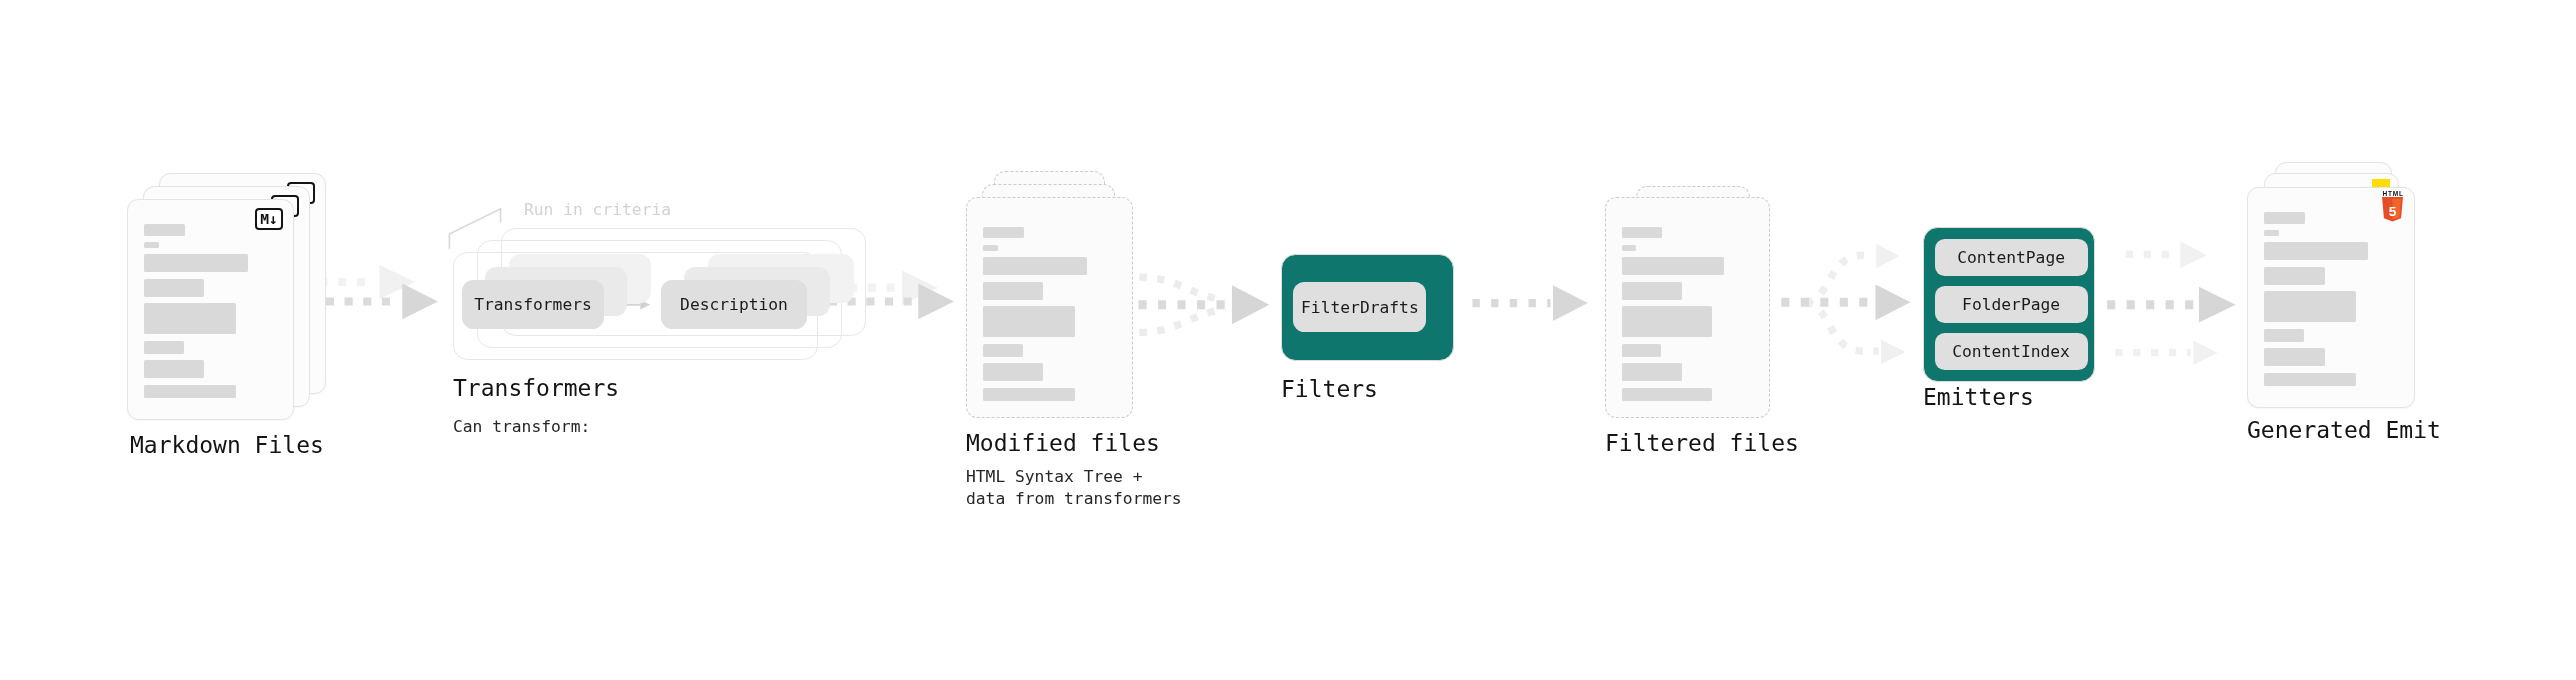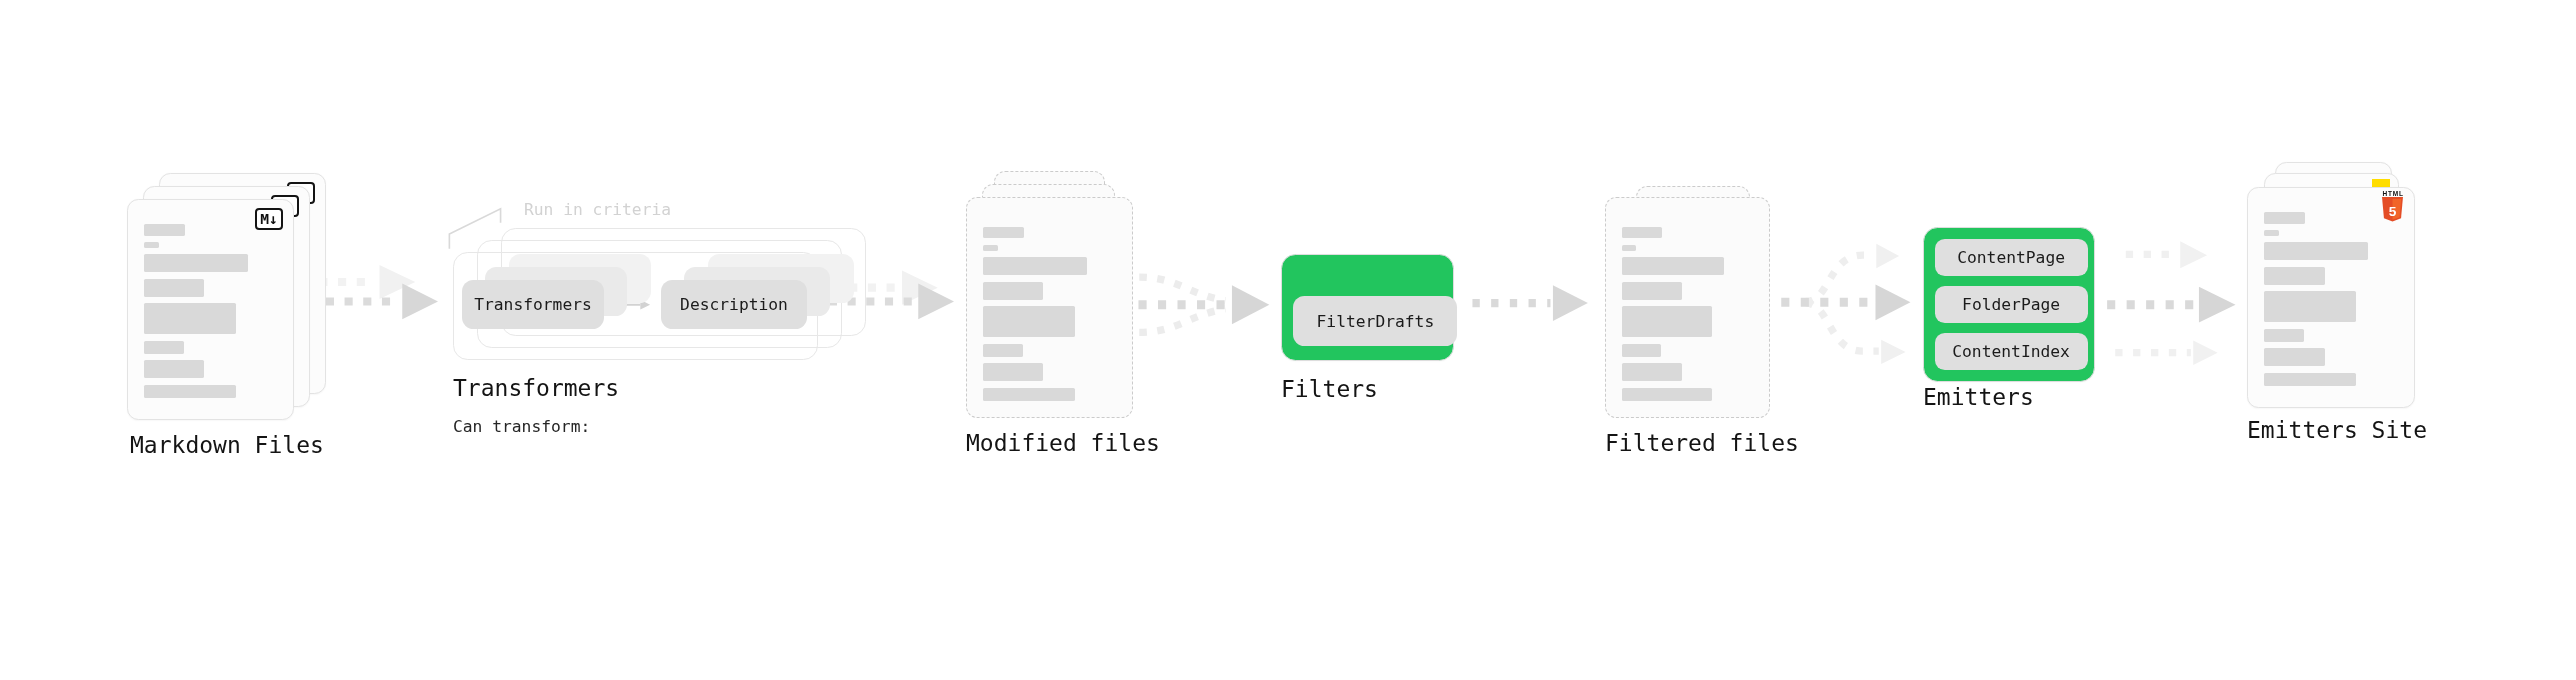--- a/index.html
+++ b/index.html
@@ -21,21 +21,21 @@
   .md-badge{position:absolute;top:8.1px;right:9.8px;border:2.4px solid #141414;border-radius:4.1px;
     background:#fff;font-size:14.6px;font-weight:bold;line-height:1;padding:1.6px 3.3px;color:#111}
   .html5-badge{position:absolute;top:2.4px;right:10.6px;width:21px;text-align:center}
   .html5-word{font-size:6.5px;font-weight:bold;letter-spacing:0.8px;color:#111;font-family:"Liberation Sans",sans-serif}
   .js-badge{position:absolute;top:4.9px;right:8.1px;width:18px;height:9px;background:#FFDD00}
   .css-badge{position:absolute;top:4.1px;right:9.8px;width:16.3px;text-align:center}
   .css-badge span{font-size:6.5px;font-weight:bold;color:#111;font-family:"Liberation Sans",sans-serif}
   .css-bar{height:2.4px;background:#2965F1;margin-top:0.8px}
 
   
-  .panel{position:absolute;background:#22c55e;border:1.6px solid #dddddd;border-radius:14.6px;box-sizing:border-box;
+  .panel{position:absolute;background:#0f766e;border:1.6px solid #dddddd;border-radius:14.6px;box-sizing:border-box;
     box-shadow:0 0.8px 1.6px rgba(0,0,0,.02)}
   .toutline{position:absolute;width:365px;height:108px;border:1.6px solid #e7e7e7;border-radius:14.6px;box-sizing:border-box}
 
   
   .chip{position:absolute;background:#dfdfdf;border-radius:11.4px;display:flex;align-items:center;
     justify-content:center;font-size:16.3px;color:#1b1b1b}
   .chip.small{border-radius:9.8px}
   .ghost1{background:#eaeaea}
   .ghost2{background:#f2f2f2}
 
@@ -160,23 +160,25 @@
           <div class="bar" style="width: 79%; height: 18px;"></div>
           <div class="bar" style="width: 46%; height: 18px;"></div>
           <div class="bar" style="width: 70%; height: 31px;"></div>
           <div class="bar" style="width: 30%; height: 13px;"></div>
           <div class="bar" style="width: 46%; height: 18px;"></div>
           <div class="bar" style="width: 70%; height: 13px;"></div>
         </div>
     </div>
   </div>
   <div class="caption" style="left:966px;top:430px">Modified files</div>
+  <div class="detail" style="left:966px;top:466px">HTML Syntax Tree +
+data from transformers</div>
 
   <div class="panel" style="left:1281px;top:254px;width:173px;height:107px">
-    <div class="chip" style="left:11.4px;top:41px;width:164px;height:50px">FilterDrafts</div>
+    <div class="chip" style="left:11.4px;top:27px;width:133px;height:50px">FilterDrafts</div>
   </div>
   <div class="caption" style="left:1281px;top:376px">Filters</div>
 
   <div>
     <div class="card dashed" style="left:1636px;top:186px;width:114px;height:221px"></div>
     <div class="card dashed" style="left:1605px;top:197px;width:165px;height:221px">
       <div class="bars lower">
           <div class="bar" style="width: 31%; height: 11.4px;"></div>
           <div class="bar" style="width: 11%; height: 5.7px;"></div>
           <div class="bar" style="width: 79%; height: 18px;"></div>
@@ -221,16 +223,16 @@
           <div class="bar" style="width: 11%; height: 5.7px;"></div>
           <div class="bar" style="width: 79%; height: 18px;"></div>
           <div class="bar" style="width: 46%; height: 18px;"></div>
           <div class="bar" style="width: 70%; height: 31px;"></div>
           <div class="bar" style="width: 30%; height: 13px;"></div>
           <div class="bar" style="width: 46%; height: 18px;"></div>
           <div class="bar" style="width: 70%; height: 13px;"></div>
         </div>
     </div>
   </div>
-  <div class="caption" style="left:2247px;top:417px">Emitters Site</div>
+  <div class="caption" style="left:2247px;top:417px">Generated Emit</div>
 
 </div>
 
 
 </body></html>

